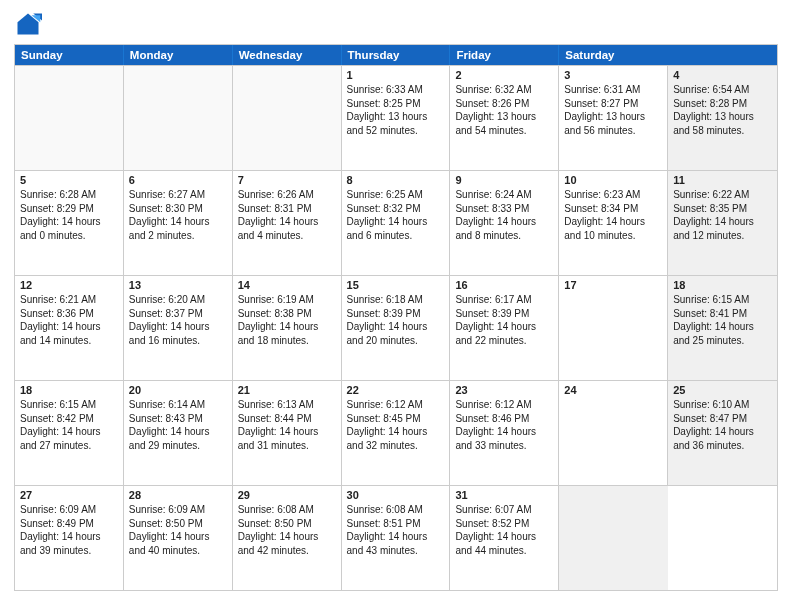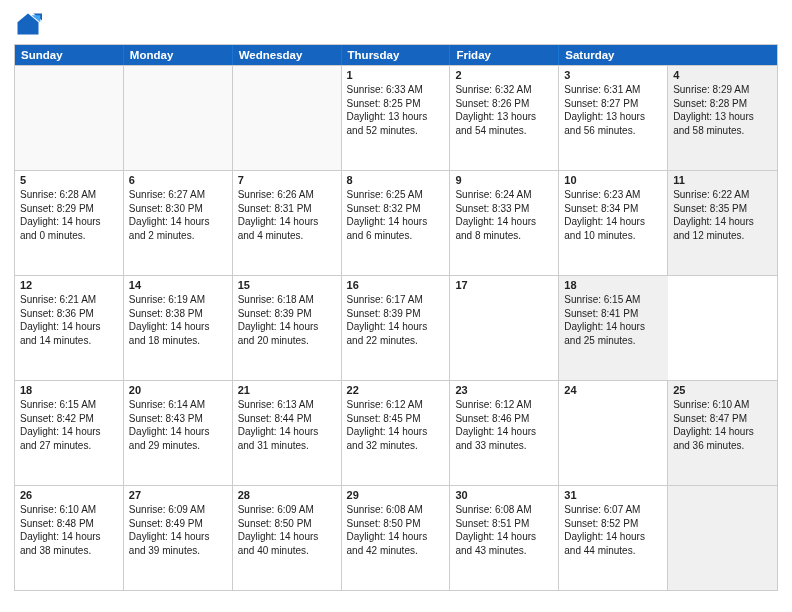--- a/index.html
+++ b/index.html
@@ -161,21 +161,21 @@
           </div>
           <div class="cal-cell">
             <span class="day-num">3</span>
             <div class="cell-text">Sunrise: 6:31 AM
 Sunset: 8:27 PM
 Daylight: 13 hours
 and 56 minutes.</div>
           </div>
           <div class="cal-cell shaded">
             <span class="day-num">4</span>
-            <div class="cell-text">Sunrise: 8:29 AM
+            <div class="cell-text">Sunrise: 6:54 AM
 Sunset: 8:28 PM
 Daylight: 13 hours
 and 58 minutes.</div>
           </div>
         </div>
         <div class="cal-row">
           <div class="cal-cell">
             <span class="day-num">5</span>
             <div class="cell-text">Sunrise: 6:28 AM
 Sunset: 8:29 PM
@@ -227,20 +227,27 @@
         </div>
         <div class="cal-row">
           <div class="cal-cell">
             <span class="day-num">12</span>
             <div class="cell-text">Sunrise: 6:21 AM
 Sunset: 8:36 PM
 Daylight: 14 hours
 and 14 minutes.</div>
           </div>
           <div class="cal-cell">
+            <span class="day-num">13</span>
+            <div class="cell-text">Sunrise: 6:20 AM
+Sunset: 8:37 PM
+Daylight: 14 hours
+and 16 minutes.</div>
+          </div>
+          <div class="cal-cell">
             <span class="day-num">14</span>
             <div class="cell-text">Sunrise: 6:19 AM
 Sunset: 8:38 PM
 Daylight: 14 hours
 and 18 minutes.</div>
           </div>
           <div class="cal-cell">
             <span class="day-num">15</span>
             <div class="cell-text">Sunrise: 6:18 AM
 Sunset: 8:39 PM
@@ -306,27 +313,20 @@
           </div>
           <div class="cal-cell shaded">
             <span class="day-num">25</span>
             <div class="cell-text">Sunrise: 6:10 AM
 Sunset: 8:47 PM
 Daylight: 14 hours
 and 36 minutes.</div>
           </div>
         </div>
         <div class="cal-row">
-          <div class="cal-cell">
-            <span class="day-num">26</span>
-            <div class="cell-text">Sunrise: 6:10 AM
-Sunset: 8:48 PM
-Daylight: 14 hours
-and 38 minutes.</div>
-          </div>
           <div class="cal-cell">
             <span class="day-num">27</span>
             <div class="cell-text">Sunrise: 6:09 AM
 Sunset: 8:49 PM
 Daylight: 14 hours
 and 39 minutes.</div>
           </div>
           <div class="cal-cell">
             <span class="day-num">28</span>
             <div class="cell-text">Sunrise: 6:09 AM

